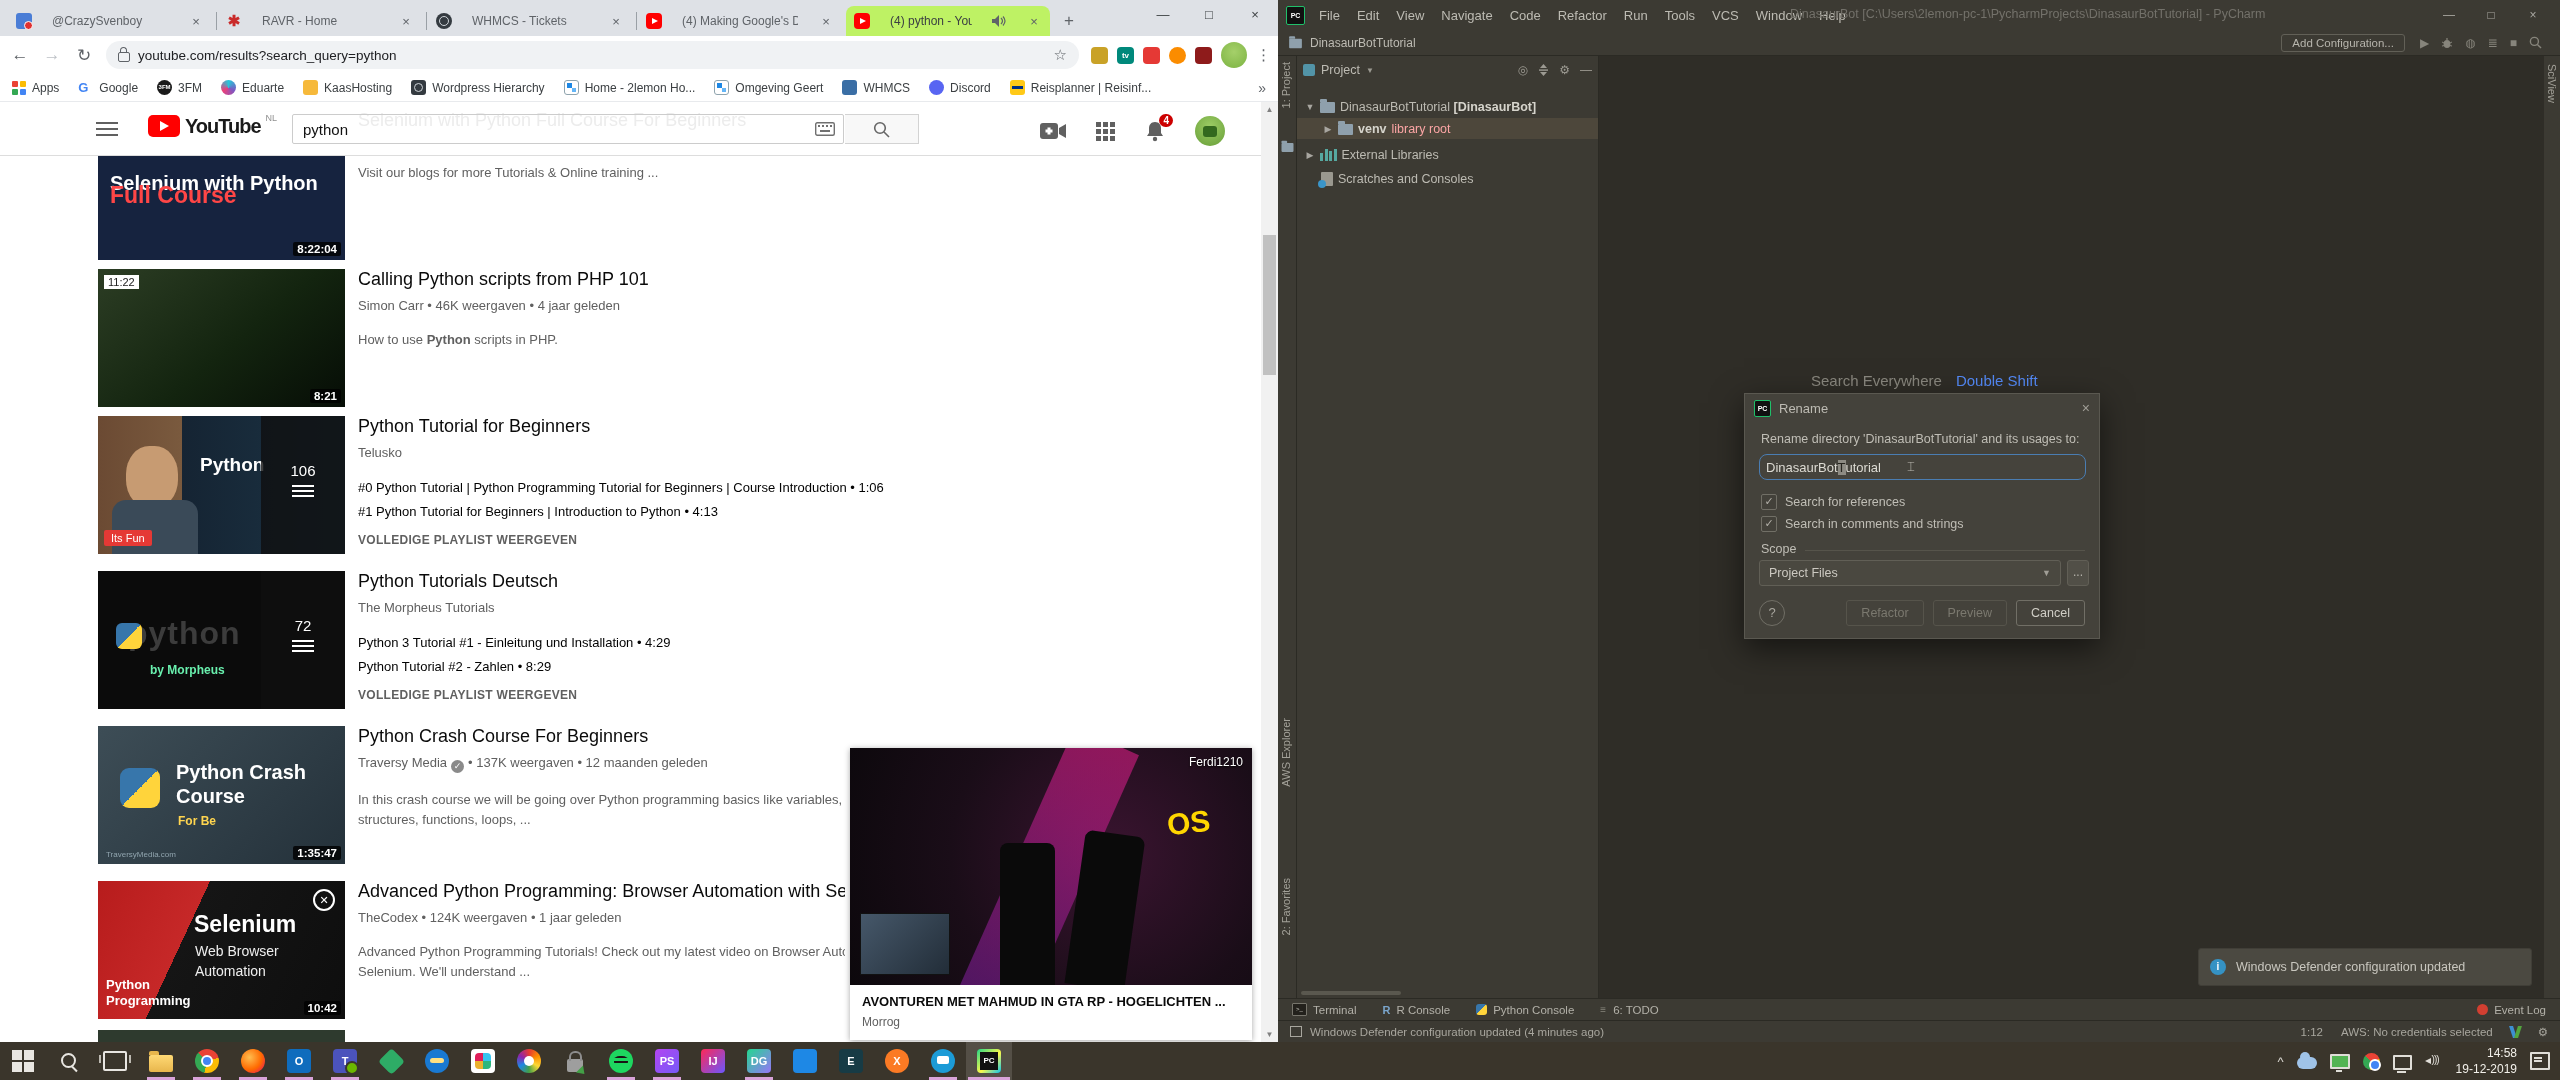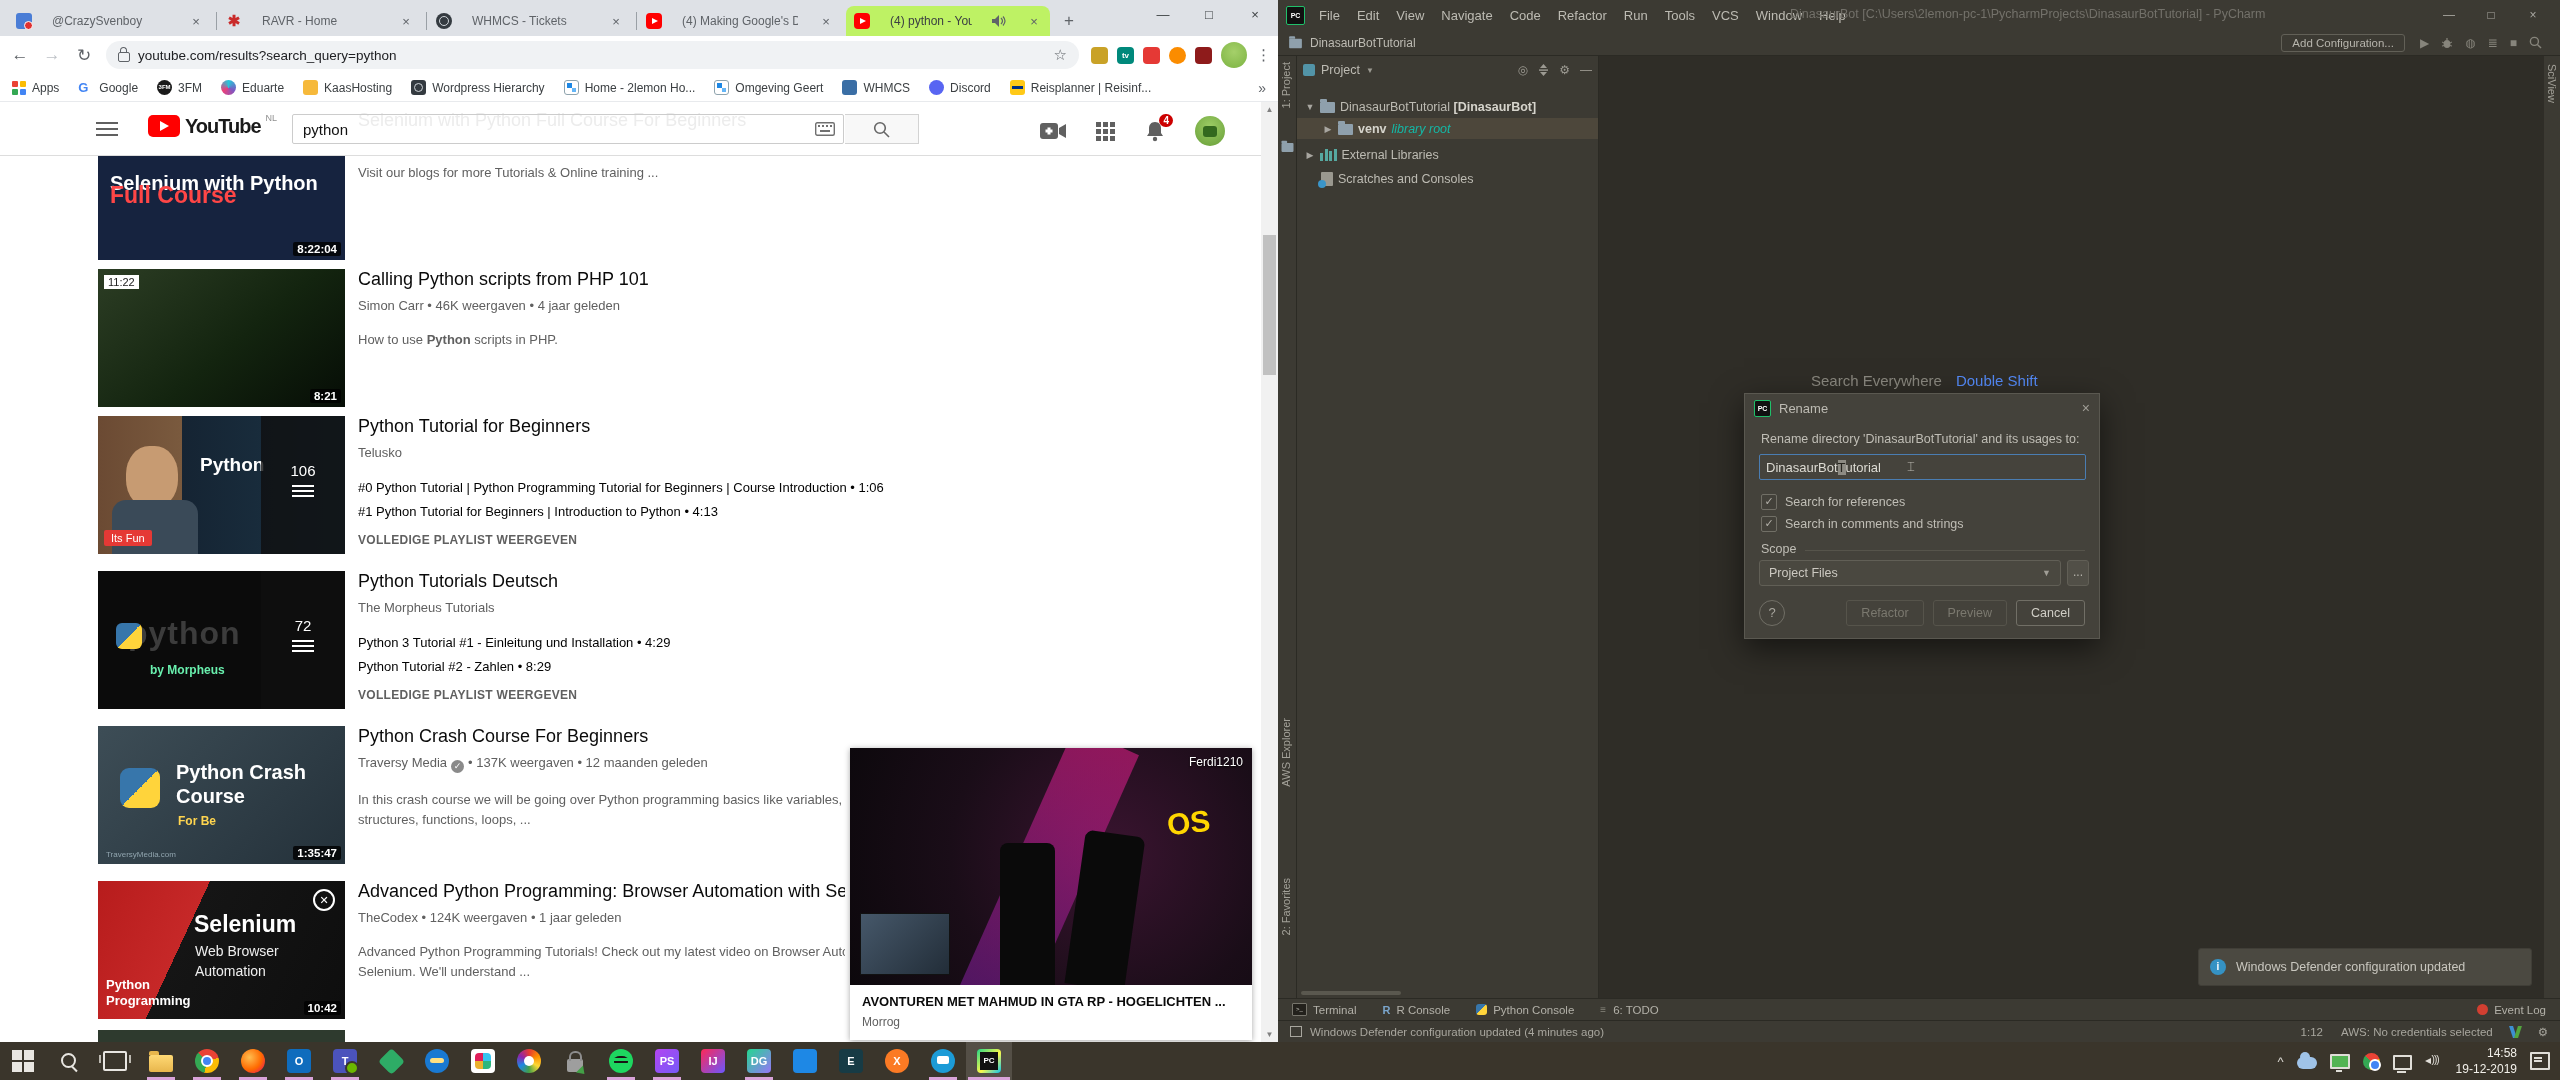--- a/index.html
+++ b/index.html
@@ -136,32 +136,32 @@
   .pj-ic{margin-left:auto;display:flex;gap:10px;color:#9c9a92;font-size:12px;align-items:center;}
   .trow{position:absolute;left:0;width:100%;height:21px;display:flex;align-items:center;gap:5px;font-size:12.5px;box-sizing:border-box;}
   .trow .arr{width:10px;font-size:9px;color:#a8a6a0;text-align:center;}
   .trow.sel{background:#4d473b;}
   .fold{width:15px;height:11px;background:#8fa0ac;border-radius:1px;position:relative;margin-top:2px;}
   .fold::before{content:'';position:absolute;left:0;top:-3px;width:7px;height:3px;background:#8fa0ac;border-radius:1px 1px 0 0;}
   .libic{display:flex;gap:1.5px;align-items:flex-end;height:12px;}
   .libic i{width:3px;background:#56a8a0;display:block;}
   .scratchic{width:12px;height:14px;background:#9a988f;border-radius:1px;position:relative;}
   .scratchic::after{content:'';position:absolute;left:-3px;bottom:-2px;width:8px;height:8px;border-radius:50%;background:#3a95c9;}
-  .dim{color:#14b8a6;font-style:italic;}
+  .dim{color:#fca5a5;}
   .boldname{font-weight:bold;color:#d6d4cc;}
   .hscroll{position:absolute;left:4px;bottom:3px;width:100px;height:4px;background:#5a584f;border-radius:2px;}
   .pc-editor{position:absolute;left:321px;top:56px;width:945px;height:942px;background:#2f2d27;}
   .hint{position:absolute;left:212px;top:316px;font-size:15px;color:#8a887f;}
   .hint b{color:#548af7;font-weight:normal;margin-left:14px;}
   
   .dlg{position:absolute;left:466px;top:393px;width:356px;height:246px;background:#44423b;border:1px solid #5a5850;box-shadow:0 10px 30px rgba(0,0,0,.55);box-sizing:border-box;font-size:13px;z-index:50;}
   .dlg-tb{display:flex;align-items:center;height:28px;padding:0 9px;gap:8px;}
   .dlg-x{margin-left:auto;color:#a09e96;font-size:14px;}
   .dlg-prompt{position:absolute;left:16px;top:38px;font-size:12.5px;color:#c0beb6;}
-  .dlg-input{position:absolute;left:14px;top:60px;width:327px;height:26px;background:#45433c;border:1px solid #4a7db2;border-radius:2px;box-sizing:border-box;display:flex;align-items:center;padding:0 6px;font-size:13px;color:#dddbd3;}
+  .dlg-input{position:absolute;left:14px;top:60px;width:327px;height:26px;background:#45433c;border:1px solid #4a7db2;border-radius:8px;box-sizing:border-box;display:flex;align-items:center;padding:0 6px;font-size:13px;color:#dddbd3;}
   .blkcur{background:#8d8b83;color:#26251f;}
   .ibeam{margin-left:26px;color:#b9b7af;font-size:13px;}
   .cbrow{position:absolute;left:16px;display:flex;align-items:center;gap:8px;font-size:12.5px;color:#c0beb6;}
   .cbox{width:14px;height:14px;border:1px solid #716f66;border-radius:2px;background:#43413a;color:#b3b1a9;font-size:11px;line-height:13px;text-align:center;}
   .scopelbl{position:absolute;left:16px;top:148px;font-size:12.5px;color:#c0beb6;}
   .scopeline{position:absolute;left:60px;right:14px;top:156px;height:1px;background:#56544b;}
   .dd{position:absolute;left:14px;top:166px;width:302px;height:26px;background:#4a4840;border:1px solid #615f56;border-radius:3px;box-sizing:border-box;display:flex;align-items:center;padding:0 9px;color:#ccc9c1;font-size:12.5px;}
   .dd .car{margin-left:auto;font-size:9px;color:#a09e96;}
   .morebtn{position:absolute;left:322px;top:166px;width:22px;height:26px;background:#514f47;border:1px solid #615f56;border-radius:3px;box-sizing:border-box;color:#b6b4ac;text-align:center;line-height:22px;font-size:12px;}
   .dlg-foot{position:absolute;left:14px;right:14px;top:206px;display:flex;align-items:center;gap:9px;}

